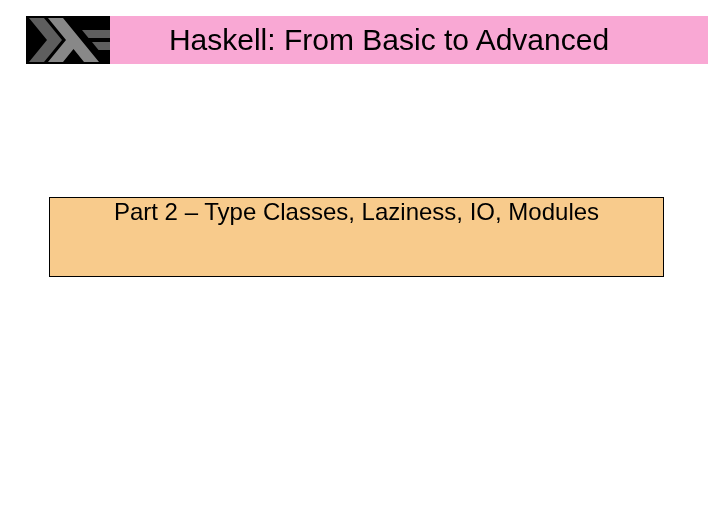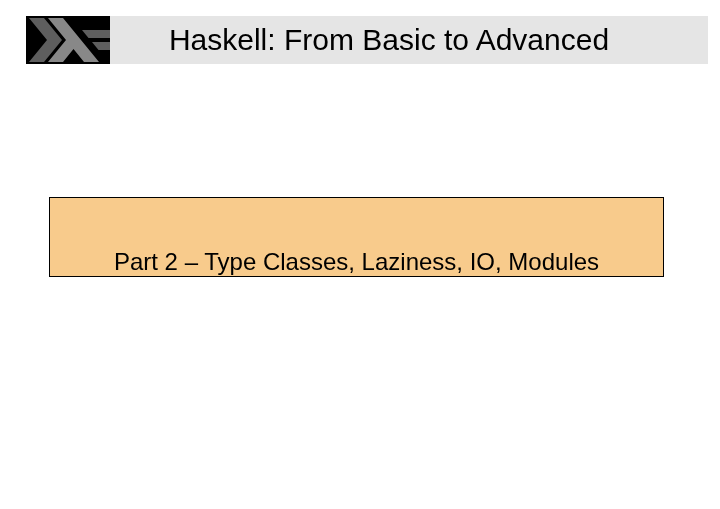--- a/index.html
+++ b/index.html
@@ -14,21 +14,21 @@
       font-family: Arial, Helvetica, sans-serif;
       position: relative;
       overflow: hidden;
     }
     .title-bar {
       position: absolute;
       top: 16px;
       left: 26px;
       right: 12px;
       height: 48px;
-      background: #e5e5e5;
+      background: #f9a8d4;
       display: flex;
       align-items: center;
     }
     .logo-box {
       width: 84px;
       height: 48px;
       background: #000000;
       position: relative;
       overflow: hidden;
       flex-shrink: 0;
@@ -42,21 +42,21 @@
     }
     .subtitle-box {
       position: absolute;
       top: 197px;
       left: 49px;
       right: 56px;
       height: 80px;
       background: #f8cb8c;
       border: 1px solid #000000;
       display: flex;
-      align-items: flex-end;
+      align-items: flex-start;
       justify-content: center;
     }
     .subtitle-text {
       font-size: 24px;
       color: #000000;
       text-align: center;
     }
   </style>
 </head>
 <body>

